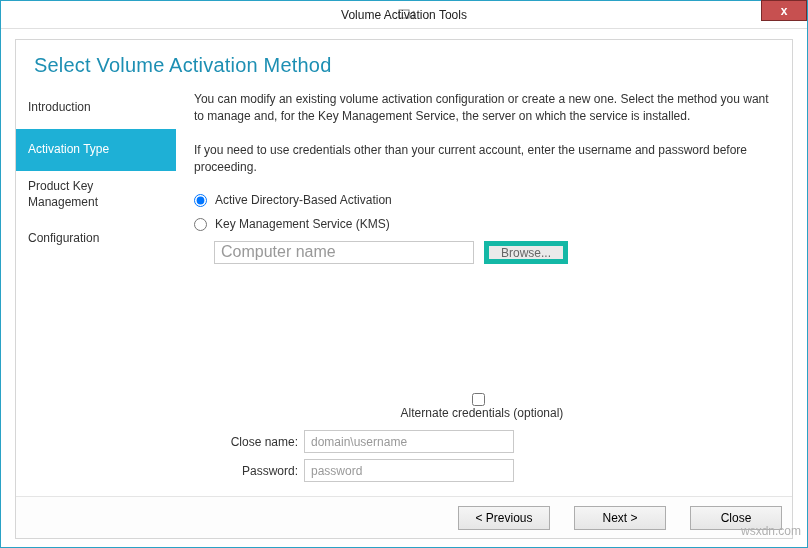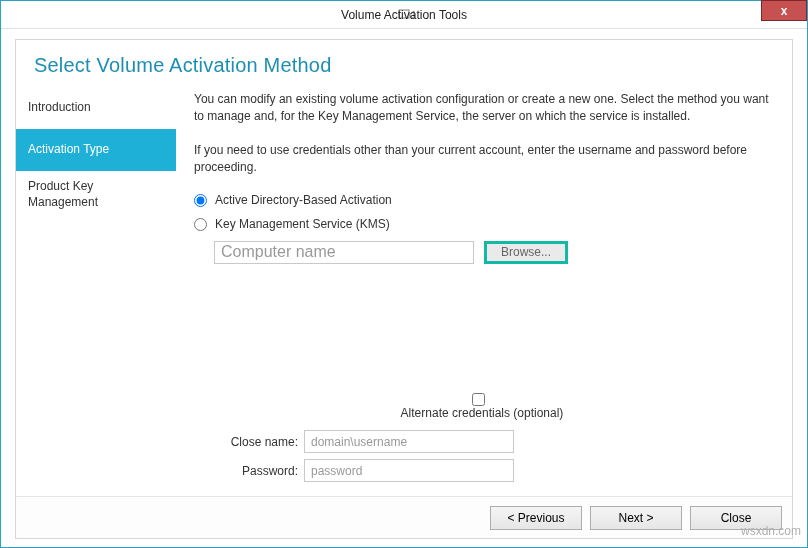--- a/index.html
+++ b/index.html
@@ -136,21 +136,21 @@
       border: 1px solid #c9c9c9;
       padding: 2px 6px;
       font-size: 16px;
       color: #333;
     }
     .text-input::placeholder { color: #999; }
     .text-input:disabled { background: #fff; color: #999; }
     .browse-btn {
       width: 84px;
       height: 23px;
-      border: 3px solid #14b8a6;
+      border: 5px solid #14b8a6;
       background: #eaeaea;
       font-size: 12px;
       color: #666;
       cursor: default;
     }
     .alt-cred-block {
       position: absolute;
       bottom: 8px;
       left: 18px;
       right: 22px;
@@ -180,21 +180,21 @@
       border: 1px solid #c9c9c9;
       padding: 2px 6px;
       font-size: 12px;
     }
     .form-input::placeholder { color: #999; }
     .footer {
       height: 42px;
       display: flex;
       align-items: center;
       justify-content: flex-end;
-      gap: 8px;
+      gap: 24px;
       padding-right: 10px;
       border-top: 1px solid #e5e5e5;
       background: #fdfdfd;
     }
     .wiz-btn {
       width: 92px;
       height: 24px;
       border: 1px solid #adadad;
       background: linear-gradient(#f5f5f5, #e6e6e6);
       font-size: 12px;
@@ -231,20 +231,21 @@
     <div class="inner">
 
       <div class="page-title">Select Volume Activation Method</div>
 
       <div class="body">
 
         <div class="sidebar">
           <div class="nav-item">Introduction</div>
           <div class="nav-item selected">Activation Type</div>
           <div class="nav-item">Product Key Management</div>
+          <div class="nav-item">Configuration</div>
         </div>
 
         <div class="main">
 
           <p class="para">You can modify an existing volume activation configuration or create a new one. Select the method you want to manage and, for the Key Management Service, the server on which the service is installed.</p>
           <p class="para">If you need to use credentials other than your current account, enter the username and password before proceeding.</p>
 
           <label class="radio-row">
             <input type="radio" name="method" checked="" style="">
             <span>Active Directory-Based Activation</span>

